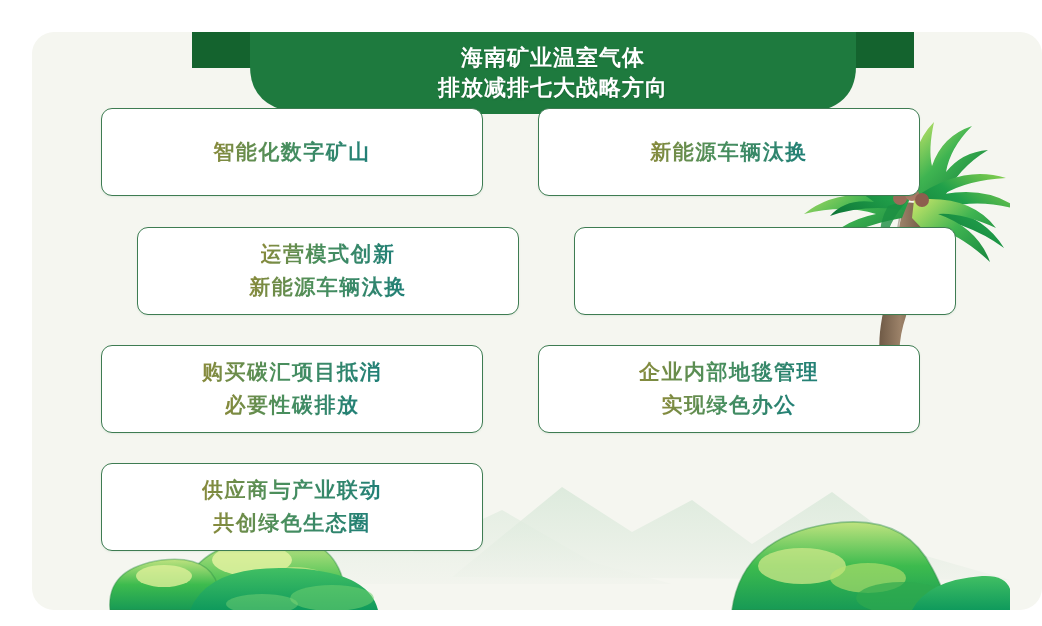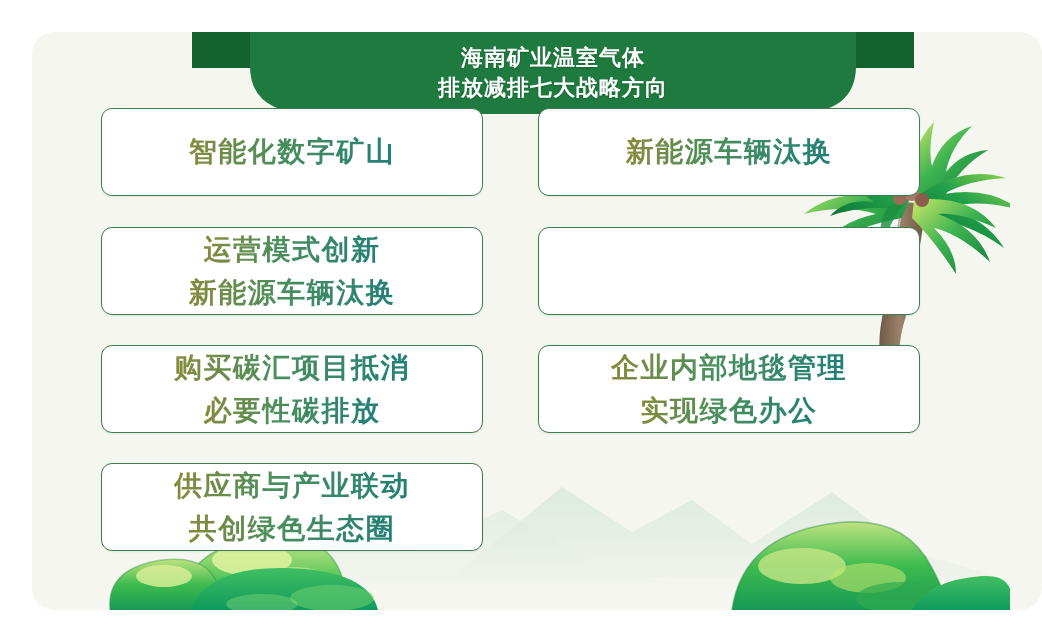--- a/index.html
+++ b/index.html
@@ -75,36 +75,36 @@
     border: 1.5px solid #3e7c52;
     border-radius: 11px;
     box-sizing: border-box;
     display: flex;
     flex-direction: column;
     align-items: center;
     justify-content: center;
     box-shadow: 0 1px 2px rgba(62,124,82,0.10);
   }
   .box .line {
-    font-size: 28px;
+    font-size: 21px;
     font-weight: bold;
     letter-spacing: 1.5px;
     line-height: 1.55;
     background: linear-gradient(100deg, #8a8a3a 0%, #4b8f5c 42%, #1f7f78 100%);
     -webkit-background-clip: text;
     background-clip: text;
     color: transparent;
     -webkit-text-fill-color: transparent;
   }
 
   
   .col-left  { left: 69px;  }
   .col-right { left: 506px; }
   .row-1 { top: 76px;  }
-  .row-2 { top: 195px; }
+  .row-2 { top: 195px; margin-left: 36px; }
   .row-3 { top: 313px; }
   .row-4 { top: 431px; }
 </style>
 </head>
 <body>
 
 <div id="card">
 
   <svg id="scenery" viewBox="0 0 978 578" width="978" height="578" xmlns="http://www.w3.org/2000/svg">
     <defs>

